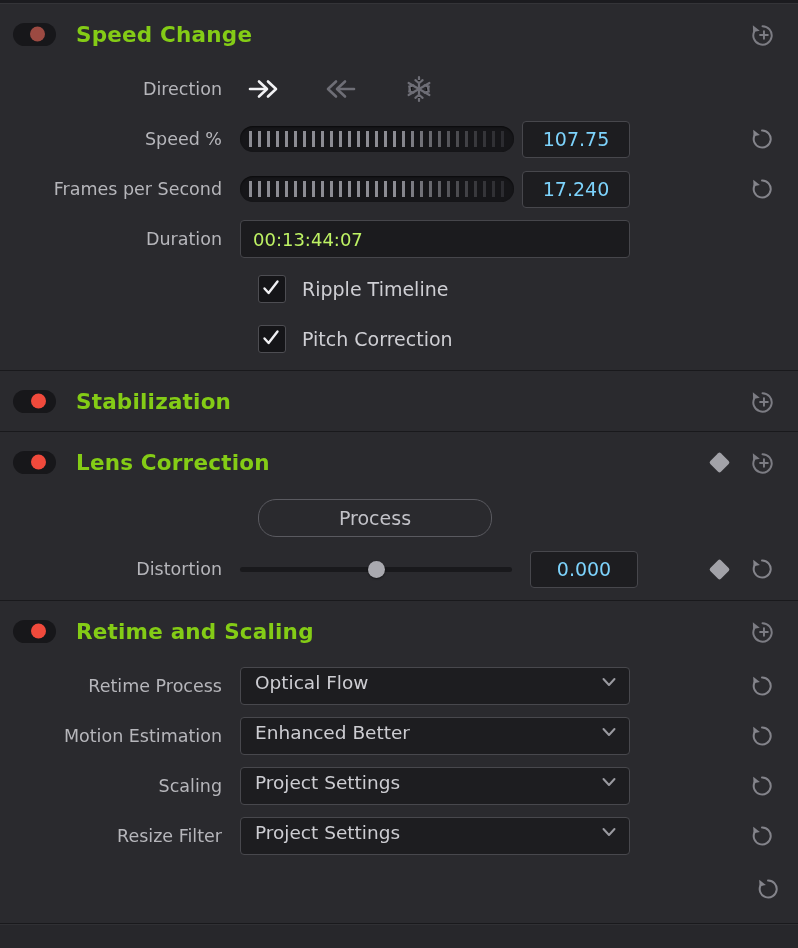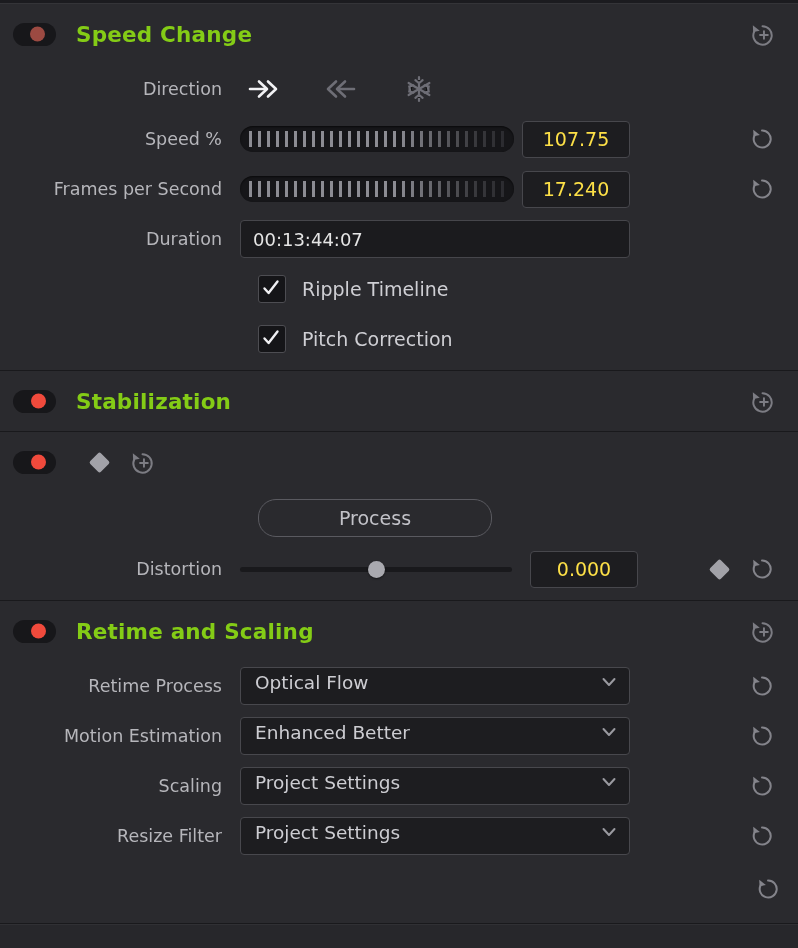--- a/index.html
+++ b/index.html
@@ -144,39 +144,39 @@
   
   .valbox {
     height: 37px;
     border-radius: 4px;
     background: #1d1d20;
     border: 1px solid #47474c;
     display: flex;
     align-items: center;
     justify-content: center;
     font-size: 19px;
-    color: #fde047;
+    color: #7dd3fc;
     box-sizing: border-box;
     flex: 0 0 auto;
   }
   .valbox.w-speed { width: 108px; margin-left: 8px; }
 
   
   .textfield {
     width: 390px;
     height: 38px;
     border-radius: 4px;
     background: #1b1b1e;
     border: 1px solid #46464b;
     display: flex;
     align-items: center;
     padding: 0 12px;
     box-sizing: border-box;
     font-size: 18px;
-    color: #e5e5e5;
+    color: #bef264;
     flex: 0 0 auto;
   }
 
   
   .dropdown {
     width: 390px;
     height: 38px;
     border-radius: 4px;
     background: #1d1d20;
     border: 1px solid #48484d;
@@ -391,20 +391,21 @@
         </svg>
       </div>
     </div>
   </div>
 
   <div class="section">
     <div class="sec-head">
       <div class="toggle">
         <div class="knob"></div>
       </div>
+      <div class="sec-title">Lens Correction</div>
       <div class="dslot">
         <div class="diamond"></div>
       </div>
       <div class="rslot">
         <svg class="reset-hdr" viewBox="0 0 32 32">
           <path d="M16 7.5 A9.5 9.5 0 1 1 7.6 12.6" fill="none" stroke="#7c7c83" stroke-width="2" stroke-linecap="round"></path>
           <path d="M6.0 6.5 L6.4 13.4 L13.2 12.2 Z" fill="#7c7c83"></path>
           <path d="M17.5 12.5 v8 M13.5 16.5 h8" stroke="#7c7c83" stroke-width="2" stroke-linecap="round"></path>
         </svg>
       </div>

